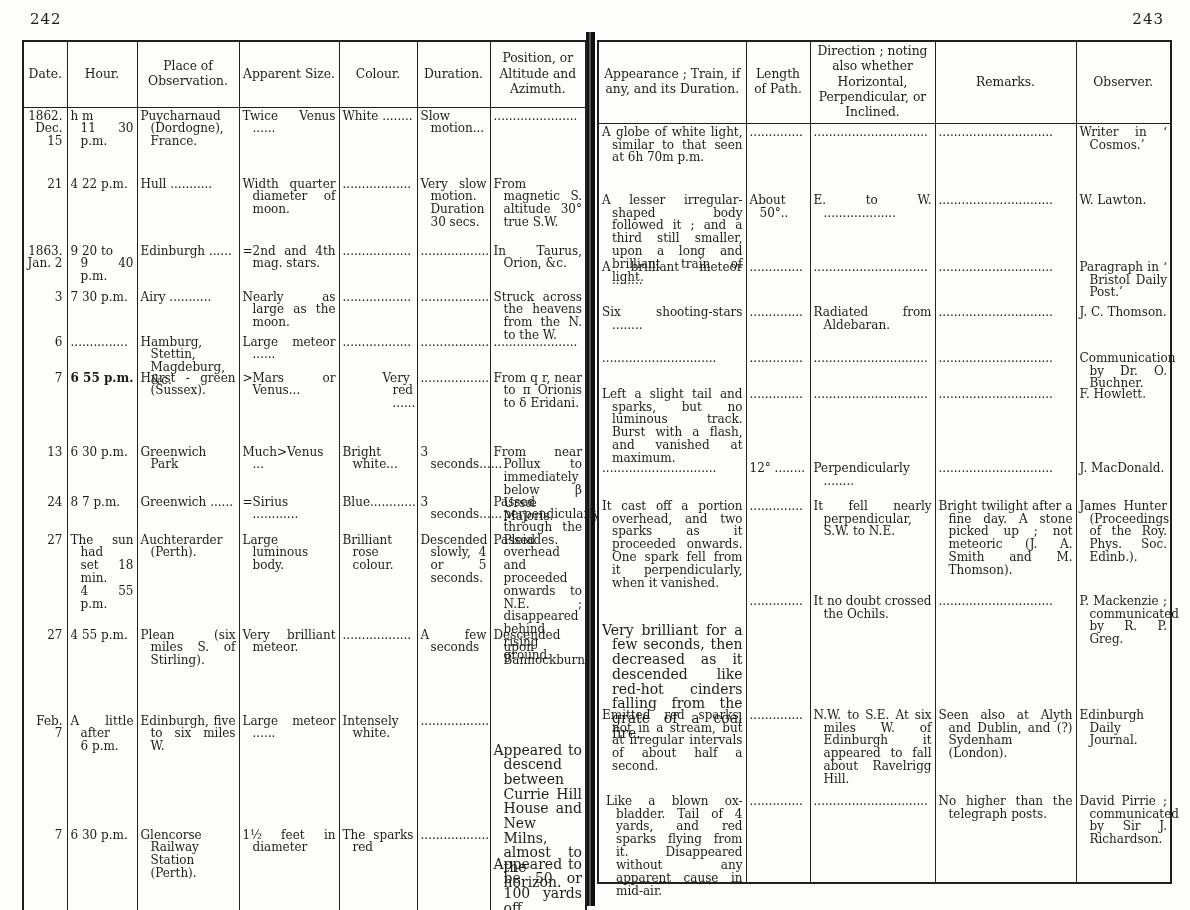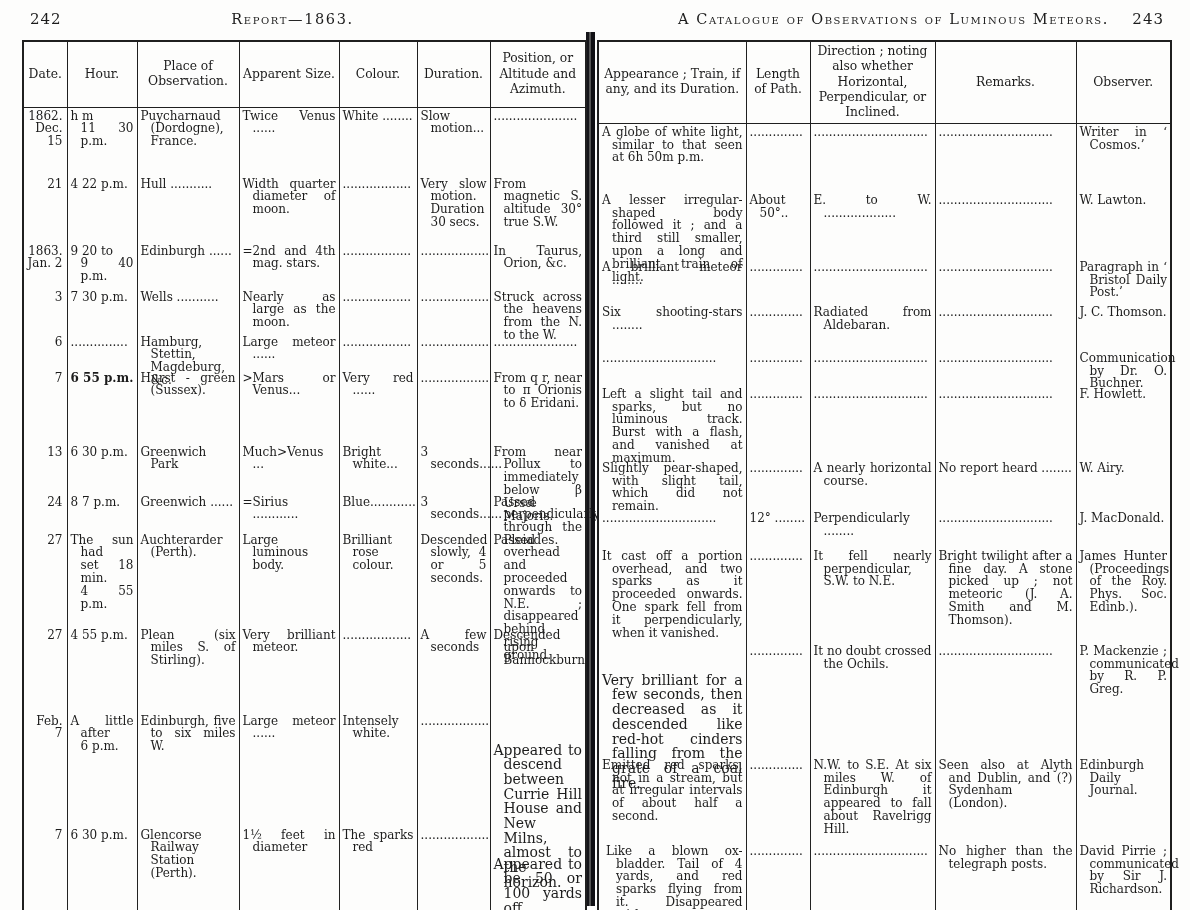--- a/index.html
+++ b/index.html
@@ -58,21 +58,20 @@
   .c.sm{font-size:14px;line-height:1.05;margin-top:28px;}
 </style>
 </head>
 <body>
 
 <div class="spread">
 
   <div class="page page-left">
     <div class="pg-head">
       <span class="pg-num left">242</span>
-      <span class="run-title">Report—1863.</span>
     </div>
     <table class="tbl-left">
       <colgroup>
         <col style="width:44px">
           <col style="width:70px">
           <col style="width:102px">
         <col style="width:100px">
           <col style="width:78px">
           <col style="width:73px">
           <col style="width:96px">
@@ -164,21 +163,21 @@
             </td>
           </tr>
           <tr style="height: 45px;">
             <td>
               <div class="c date" style="height: 45px;">3</div>
             </td>
             <td>
               <div class="c" style="height: 45px;">7 30  p.m.</div>
             </td>
             <td>
-              <div class="c" style="height: 45px;">Wells ...........</div>
+              <div class="c" style="height: 45px;">Airy ...........</div>
             </td>
             <td>
               <div class="c" style="height: 45px;">Nearly as large as the moon.</div>
             </td>
             <td>
               <div class="c" style="height: 45px;">..................</div>
             </td>
             <td>
               <div class="c" style="height: 45px;">..................</div>
             </td>
@@ -216,21 +215,21 @@
             <td>
               <div class="c" style="height: 74px; font-weight: bold;">6 55  p.m.</div>
             </td>
             <td>
               <div class="c" style="height: 74px;">Hurst - green (Sussex).</div>
             </td>
             <td>
               <div class="c" style="height: 74px;">&gt;Mars or Venus...</div>
             </td>
             <td>
-              <div class="c" style="height: 74px;">Very red ......</div>
+              <div class="c" style="height: 74px; margin-left: 40px;">Very red ......</div>
             </td>
             <td>
               <div class="c" style="height: 74px;">..................</div>
             </td>
             <td>
               <div class="c" style="height: 74px;">From q r, near to π Orionis to δ Eridani.</div>
             </td>
           </tr>
           <tr style="height: 50px;">
             <td>
@@ -374,21 +373,20 @@
             </td>
           </tr>
         </tbody>
     </table>
   </div>
 
   <div class="gutter"></div>
 
   <div class="page page-right">
     <div class="pg-head">
-      <span class="run-title">A Catalogue of Observations of Luminous Meteors.</span>
       <span class="pg-num right">243</span>
     </div>
     <table class="tbl-right">
       <colgroup>
         <col style="width:148px">
           <col style="width:64px">
           <col style="width:125px">
         <col style="width:141px">
           <col style="width:95px">
       </colgroup>
@@ -397,21 +395,21 @@
             <th style="white-space: pre-line;">Appearance ; Train, if any, and its Duration.</th>
             <th style="white-space: pre-line;">Length of Path.</th>
             <th style="white-space: pre-line;">Direction ; noting also whether Horizontal, Perpendicular, or Inclined.</th>
             <th style="white-space: pre-line;">Remarks.</th>
             <th style="white-space: pre-line;">Observer.</th>
           </tr>
         </thead>
       <tbody id="right-body">
           <tr style="height: 68px;">
             <td>
-              <div class="c" style="height: 68px;">A globe of white light, similar to that seen at 6h 50m p.m.</div>
+              <div class="c" style="height: 68px;">A globe of white light, similar to that seen at 6h 70m p.m.</div>
             </td>
             <td>
               <div class="c" style="height: 68px;">..............</div>
             </td>
             <td>
               <div class="c" style="height: 68px;">..............................</div>
             </td>
             <td>
               <div class="c" style="height: 68px;">..............................</div>
             </td>
@@ -495,37 +493,20 @@
               <div class="c" style="height: 74px;">..............</div>
             </td>
             <td>
               <div class="c" style="height: 74px;">..............................</div>
             </td>
             <td>
               <div class="c" style="height: 74px;">..............................</div>
             </td>
             <td>
               <div class="c" style="height: 74px;">F. Howlett.</div>
-            </td>
-          </tr>
-          <tr style="height: 50px;">
-            <td>
-              <div class="c" style="height: 50px;">Slightly pear-shaped, with slight tail, which did not remain.</div>
-            </td>
-            <td>
-              <div class="c" style="height: 50px;">..............</div>
-            </td>
-            <td>
-              <div class="c" style="height: 50px;">A nearly horizontal course.</div>
-            </td>
-            <td>
-              <div class="c" style="height: 50px;">No report heard ........</div>
-            </td>
-            <td>
-              <div class="c" style="height: 50px;">W. Airy.</div>
             </td>
           </tr>
           <tr style="height: 38px;">
             <td>
               <div class="c" style="height: 38px;">..............................</div>
             </td>
             <td>
               <div class="c" style="height: 38px;">12° ........</div>
             </td>
             <td>

